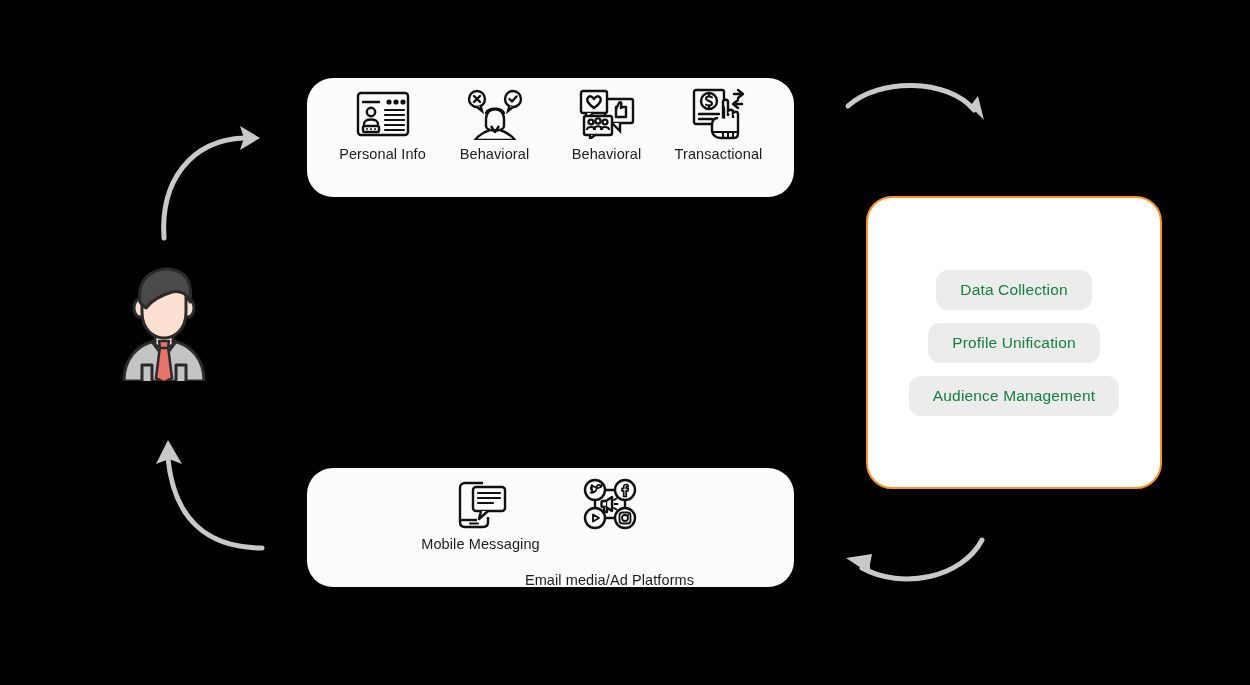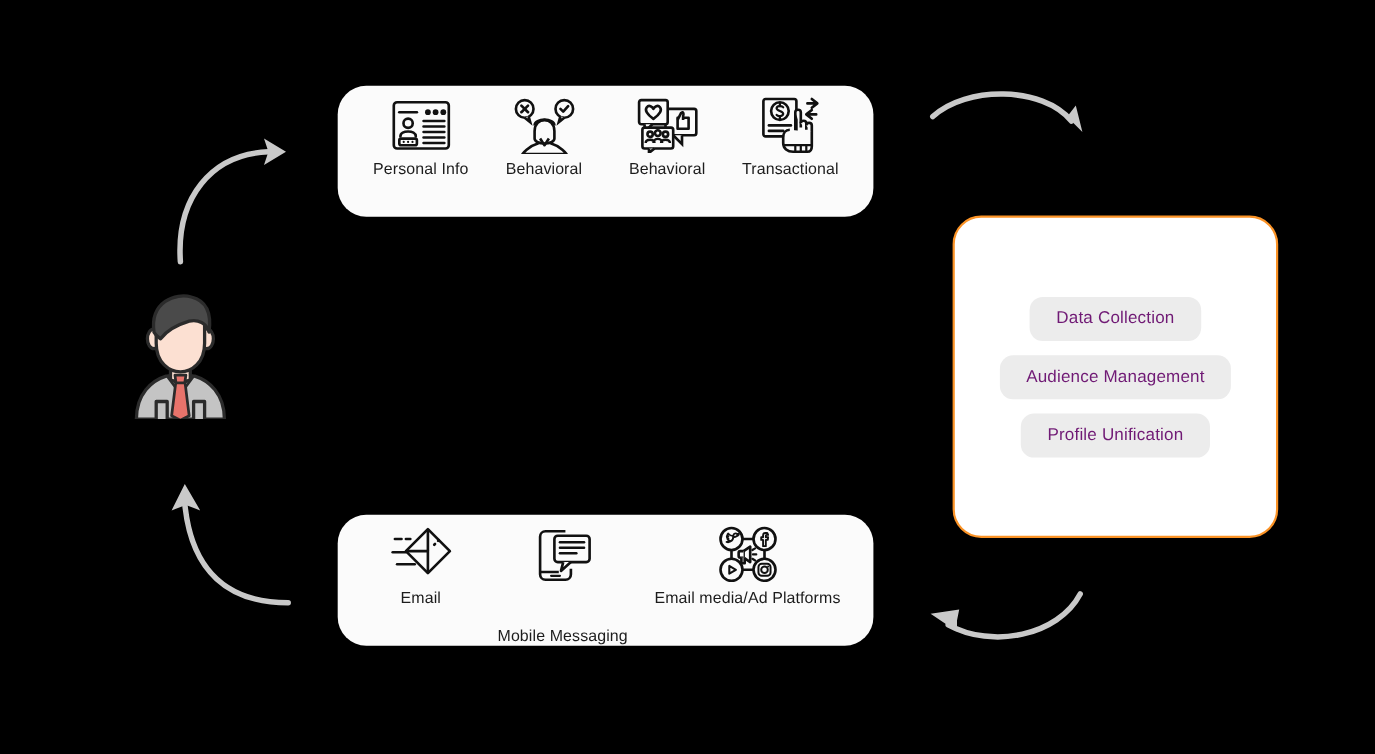--- a/index.html
+++ b/index.html
@@ -87,21 +87,21 @@
     box-sizing: border-box;
     display: flex;
     flex-direction: column;
     align-items: center;
     justify-content: center;
     gap: 13px;
   }
   .cdp-pill {
     background: #ECECEC;
     border-radius: 12px;
-    color: #701a75;
+    color: #15803d;
     font-size: 15.5px;
     letter-spacing: 0.15px;
     padding: 11px 24px;
     white-space: nowrap;
     text-align: center;
   }
 
   
   #avatar {
     position: absolute;
@@ -264,44 +264,27 @@
           </svg>
         </div>
         <div class="icon-label">Transactional</div>
       </div>
 
     </div>
   </div>
 
   <div id="cdp-card">
     <div class="cdp-pill">Data Collection</div>
+    <div class="cdp-pill">Profile Unification</div>
     <div class="cdp-pill">Audience Management</div>
-    <div class="cdp-pill">Profile Unification</div>
   </div>
 
   <div id="panel-channels" class="panel">
     <div class="icon-row">
 
-      <div class="icon-cell">
-        <div class="icon-art">
-          <svg width="56" height="50" viewBox="0 0 56 50" xmlns="http://www.w3.org/2000/svg" fill="none" stroke="#111111" stroke-width="2.4">
-            <g stroke-linecap="round">
-              <line x1="4" y1="11" x2="10" y2="11"></line>
-              <line x1="14" y1="11" x2="18" y2="11"></line>
-              <line x1="2" y1="23" x2="14" y2="23"></line>
-              <line x1="6" y1="34" x2="22" y2="34"></line>
-            </g>
-            <path d="M34 2 L54 22 L34 42 L14 22 Z" stroke-linejoin="round"></path>
-            <path d="M14 22 L34 22 L34 42" stroke-linejoin="round"></path>
-            <path d="M34 2 L34 22" stroke-linejoin="round"></path>
-            <path d="M44 12 L39.5 16.5" stroke-linecap="round" stroke-dasharray="1 4"></path>
-          </svg>
-        </div>
-        <div class="icon-label">Email</div>
-      </div>
 
       <div class="icon-cell">
         <div class="icon-art">
           <svg width="52" height="50" viewBox="0 0 52 50" xmlns="http://www.w3.org/2000/svg" fill="none" stroke="#111111" stroke-width="2.4">
             <path d="M28 4 L10 4 C7 4 5 6 5 9 L5 43 C5 46 7 48 10 48 L28 48 C31 48 33 46 33 43 L33 38" stroke-linejoin="round"></path>
             <line x1="5" y1="41" x2="22" y2="41"></line>
             <line x1="15" y1="44.5" x2="23" y2="44.5" stroke-width="2" stroke-linecap="round"></line>
             <rect x="18" y="8" width="32" height="24" rx="3" fill="#FBFBFB"></rect>
             <path d="M26 32 L24 40 L33 32" fill="#FBFBFB" stroke-linejoin="round"></path>
             <g stroke-linecap="round" stroke-width="2.2">

